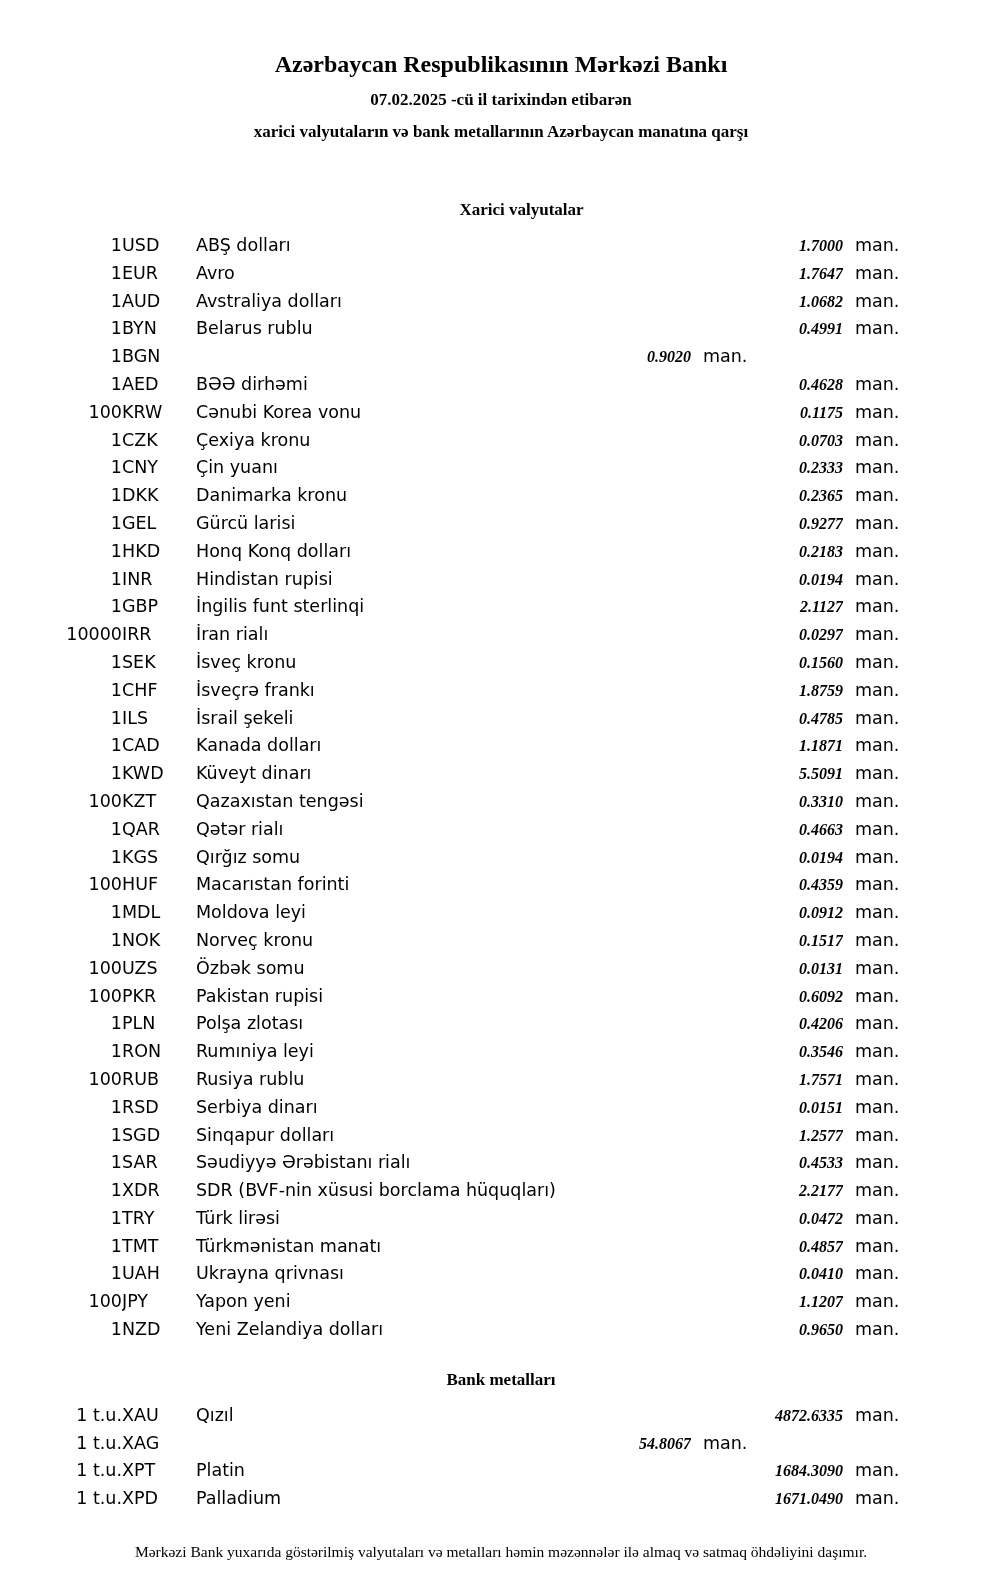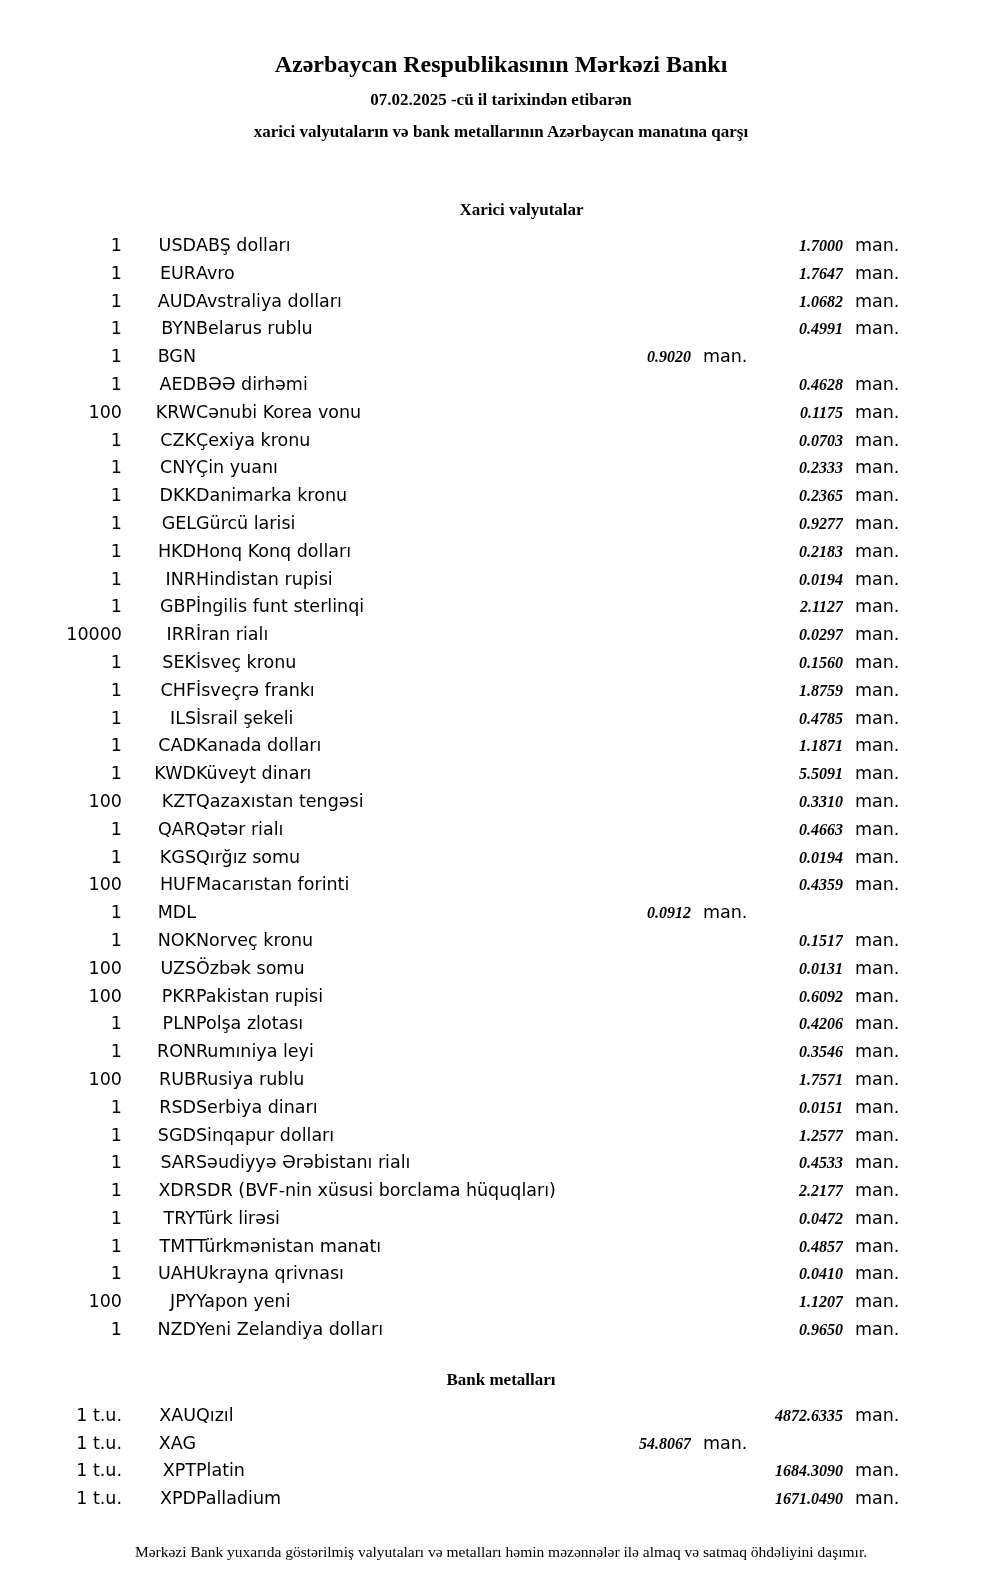--- a/index.html
+++ b/index.html
@@ -55,21 +55,21 @@
     align-items: baseline;
   }
   .cell {
     font-family: "DejaVu Sans", sans-serif;
     font-size: 17.5px;
     line-height: 26.8px;
     white-space: nowrap;
     overflow: hidden;
   }
   .cell.qty  { text-align: right; }
-  .cell.code { text-align: right; }
+  .cell.code { text-align: left; }
   .cell.name { text-align: left; }
   .cell.rate {
     text-align: right;
     font-family: "Liberation Serif", serif;
     font-style: italic;
     font-weight: bold;
     font-size: 16px;
   }
   .cell.unit { padding-left: 12px; }
   
@@ -257,20 +257,21 @@
         <div class="row">
           <span class="cell qty">100</span>
           <span class="cell code">HUF</span>
           <span class="cell name">Macarıstan forinti</span>
           <span class="cell rate">0.4359</span>
           <span class="cell unit">man.</span>
         </div>
         <div class="row">
           <span class="cell qty">1</span>
           <span class="cell code">MDL</span>
+          <span class="cell name">Moldova leyi</span>
           <span class="cell rate">0.0912</span>
           <span class="cell unit">man.</span>
         </div>
         <div class="row">
           <span class="cell qty">1</span>
           <span class="cell code">NOK</span>
           <span class="cell name">Norveç kronu</span>
           <span class="cell rate">0.1517</span>
           <span class="cell unit">man.</span>
         </div>

